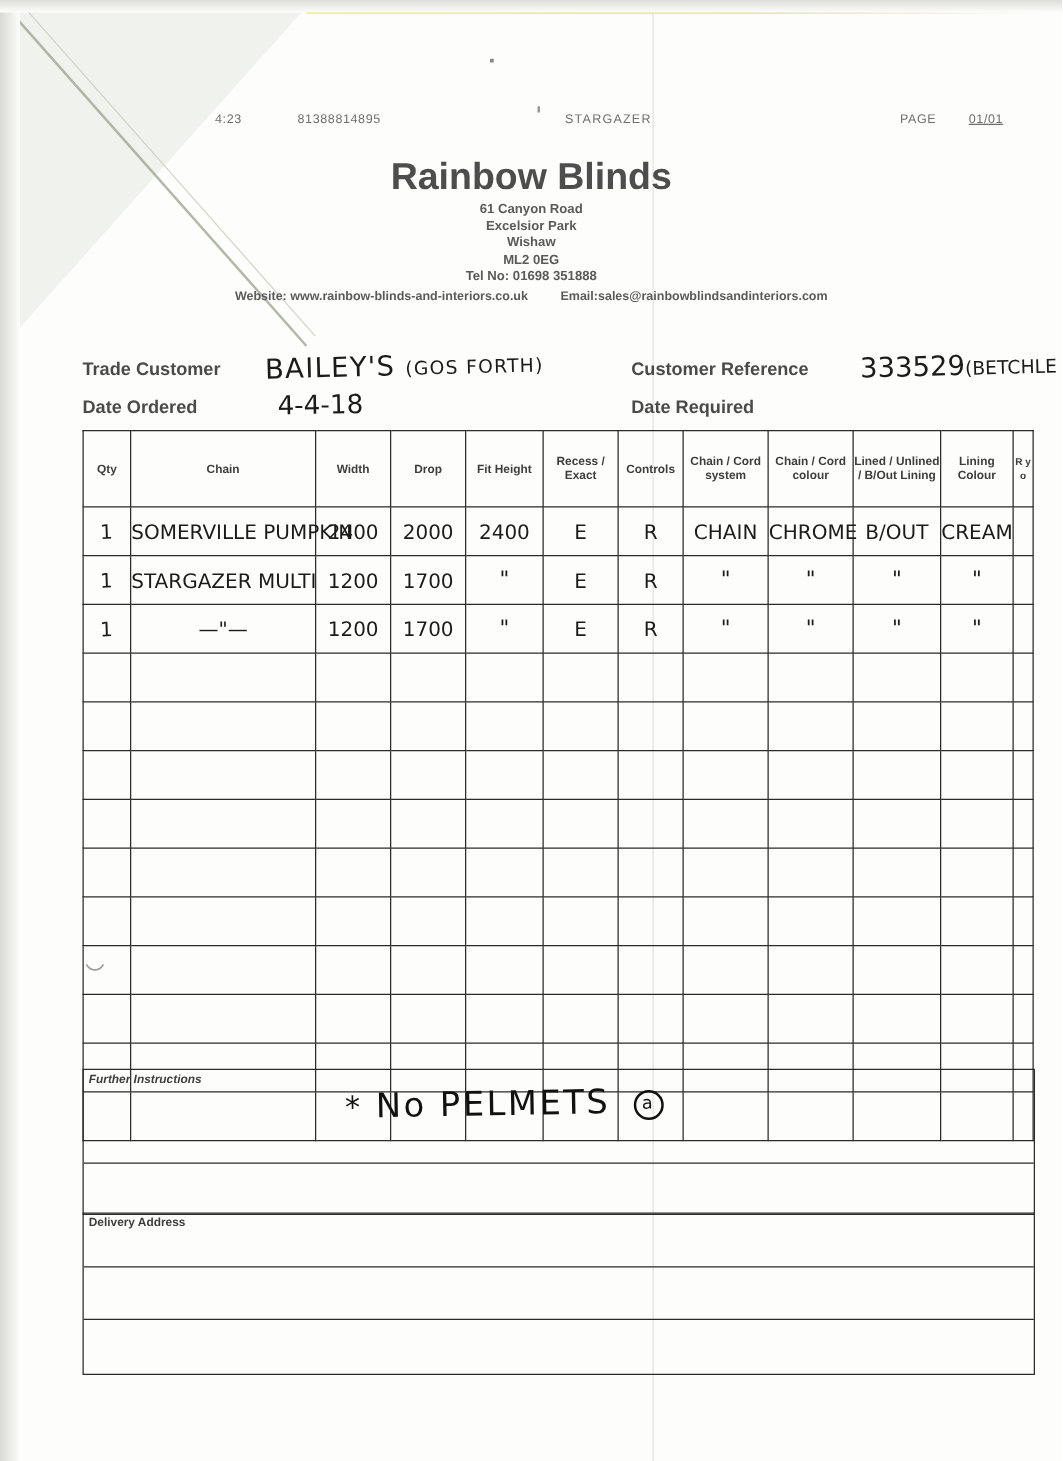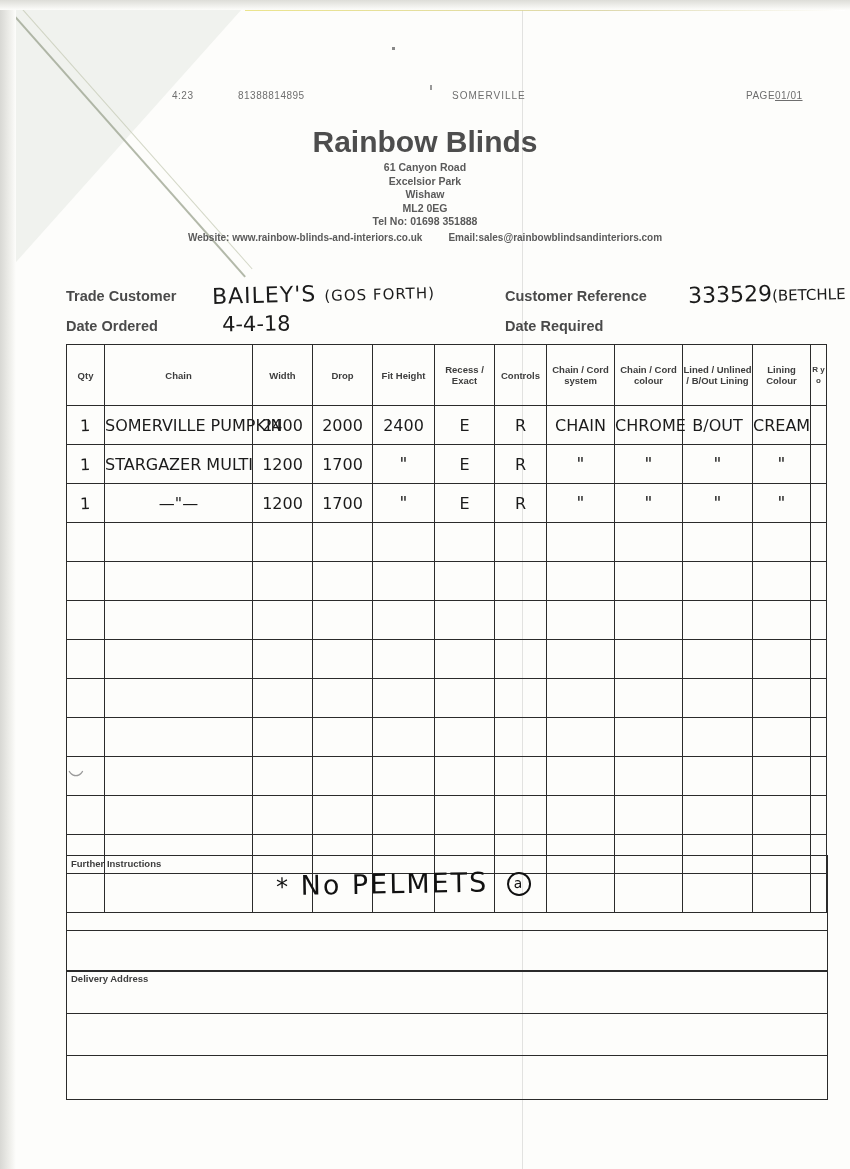--- a/index.html
+++ b/index.html
@@ -75,21 +75,21 @@
     position: absolute;
     top: 90px; left: 0; width: 850px;
     color: #6e6e6e;
     font-size: 10px;
     letter-spacing: .5px;
   }
   .faxline span { position: absolute; white-space: nowrap; }
   .fax-time { left: 172px; }
   .fax-num { left: 238px; }
   .fax-city { left: 452px; letter-spacing: 1px; }
-  .fax-page { left: 705px; padding-left: 41px; }
+  .fax-page { left: 679px; padding-left: 41px; }
   .fax-pageno { left: 775px; text-decoration: underline; }
   .dot1 { position:absolute; left: 392px; top: 47px; width:3px; height:3px; background:#888; }
   .dot2 { position:absolute; left: 430px; top: 85px; width:2px; height:5px; background:#999; }
 
   
   .company {
     position: absolute;
     top: 125px; left: 0; width: 850px;
     text-align: center;
   }
@@ -207,21 +207,21 @@
     border: 1px solid #2b2b2b;
   }
   .box-label {
     position: absolute;
     font-size: 9.5px;
     font-weight: bold;
     color: #3d3d3d;
     left: 4px;
     top: 2px;
   }
-  #further { top: 855px; height: 115px; }
+  #further { top: 855px; height: 115px; font-style: italic; }
   #delivery { top: 970px; height: 128px; }
   .rule {
     position: absolute;
     left: 0; width: 100%;
     border-top: 1px solid #2b2b2b;
   }
   .hw-instr {
     position: absolute;
     left: 276px; top: 868px;
     font-family: "DejaVu Sans", sans-serif;
@@ -268,21 +268,21 @@
   <div class="fold-line2"></div>
   <div class="top-yellow"></div>
   <div class="scan-edge-left"></div>
   <div class="scan-edge-top"></div>
   <div class="dot1"></div>
   <div class="dot2"></div>
 
   <div class="faxline">
     <span class="fax-time">4:23</span>
     <span class="fax-num">81388814895</span>
-    <span class="fax-city">SOMERVILLE</span>
+    <span class="fax-city">STARGAZER</span>
     <span class="fax-page">PAGE</span>
     <span class="fax-pageno">01/01</span>
   </div>
 
   <div class="company">
     <div class="company-name">Rainbow Blinds</div>
     <div class="company-addr">
       <div>61 Canyon Road</div>
       <div>Excelsior Park</div>
       <div>Wishaw</div>

